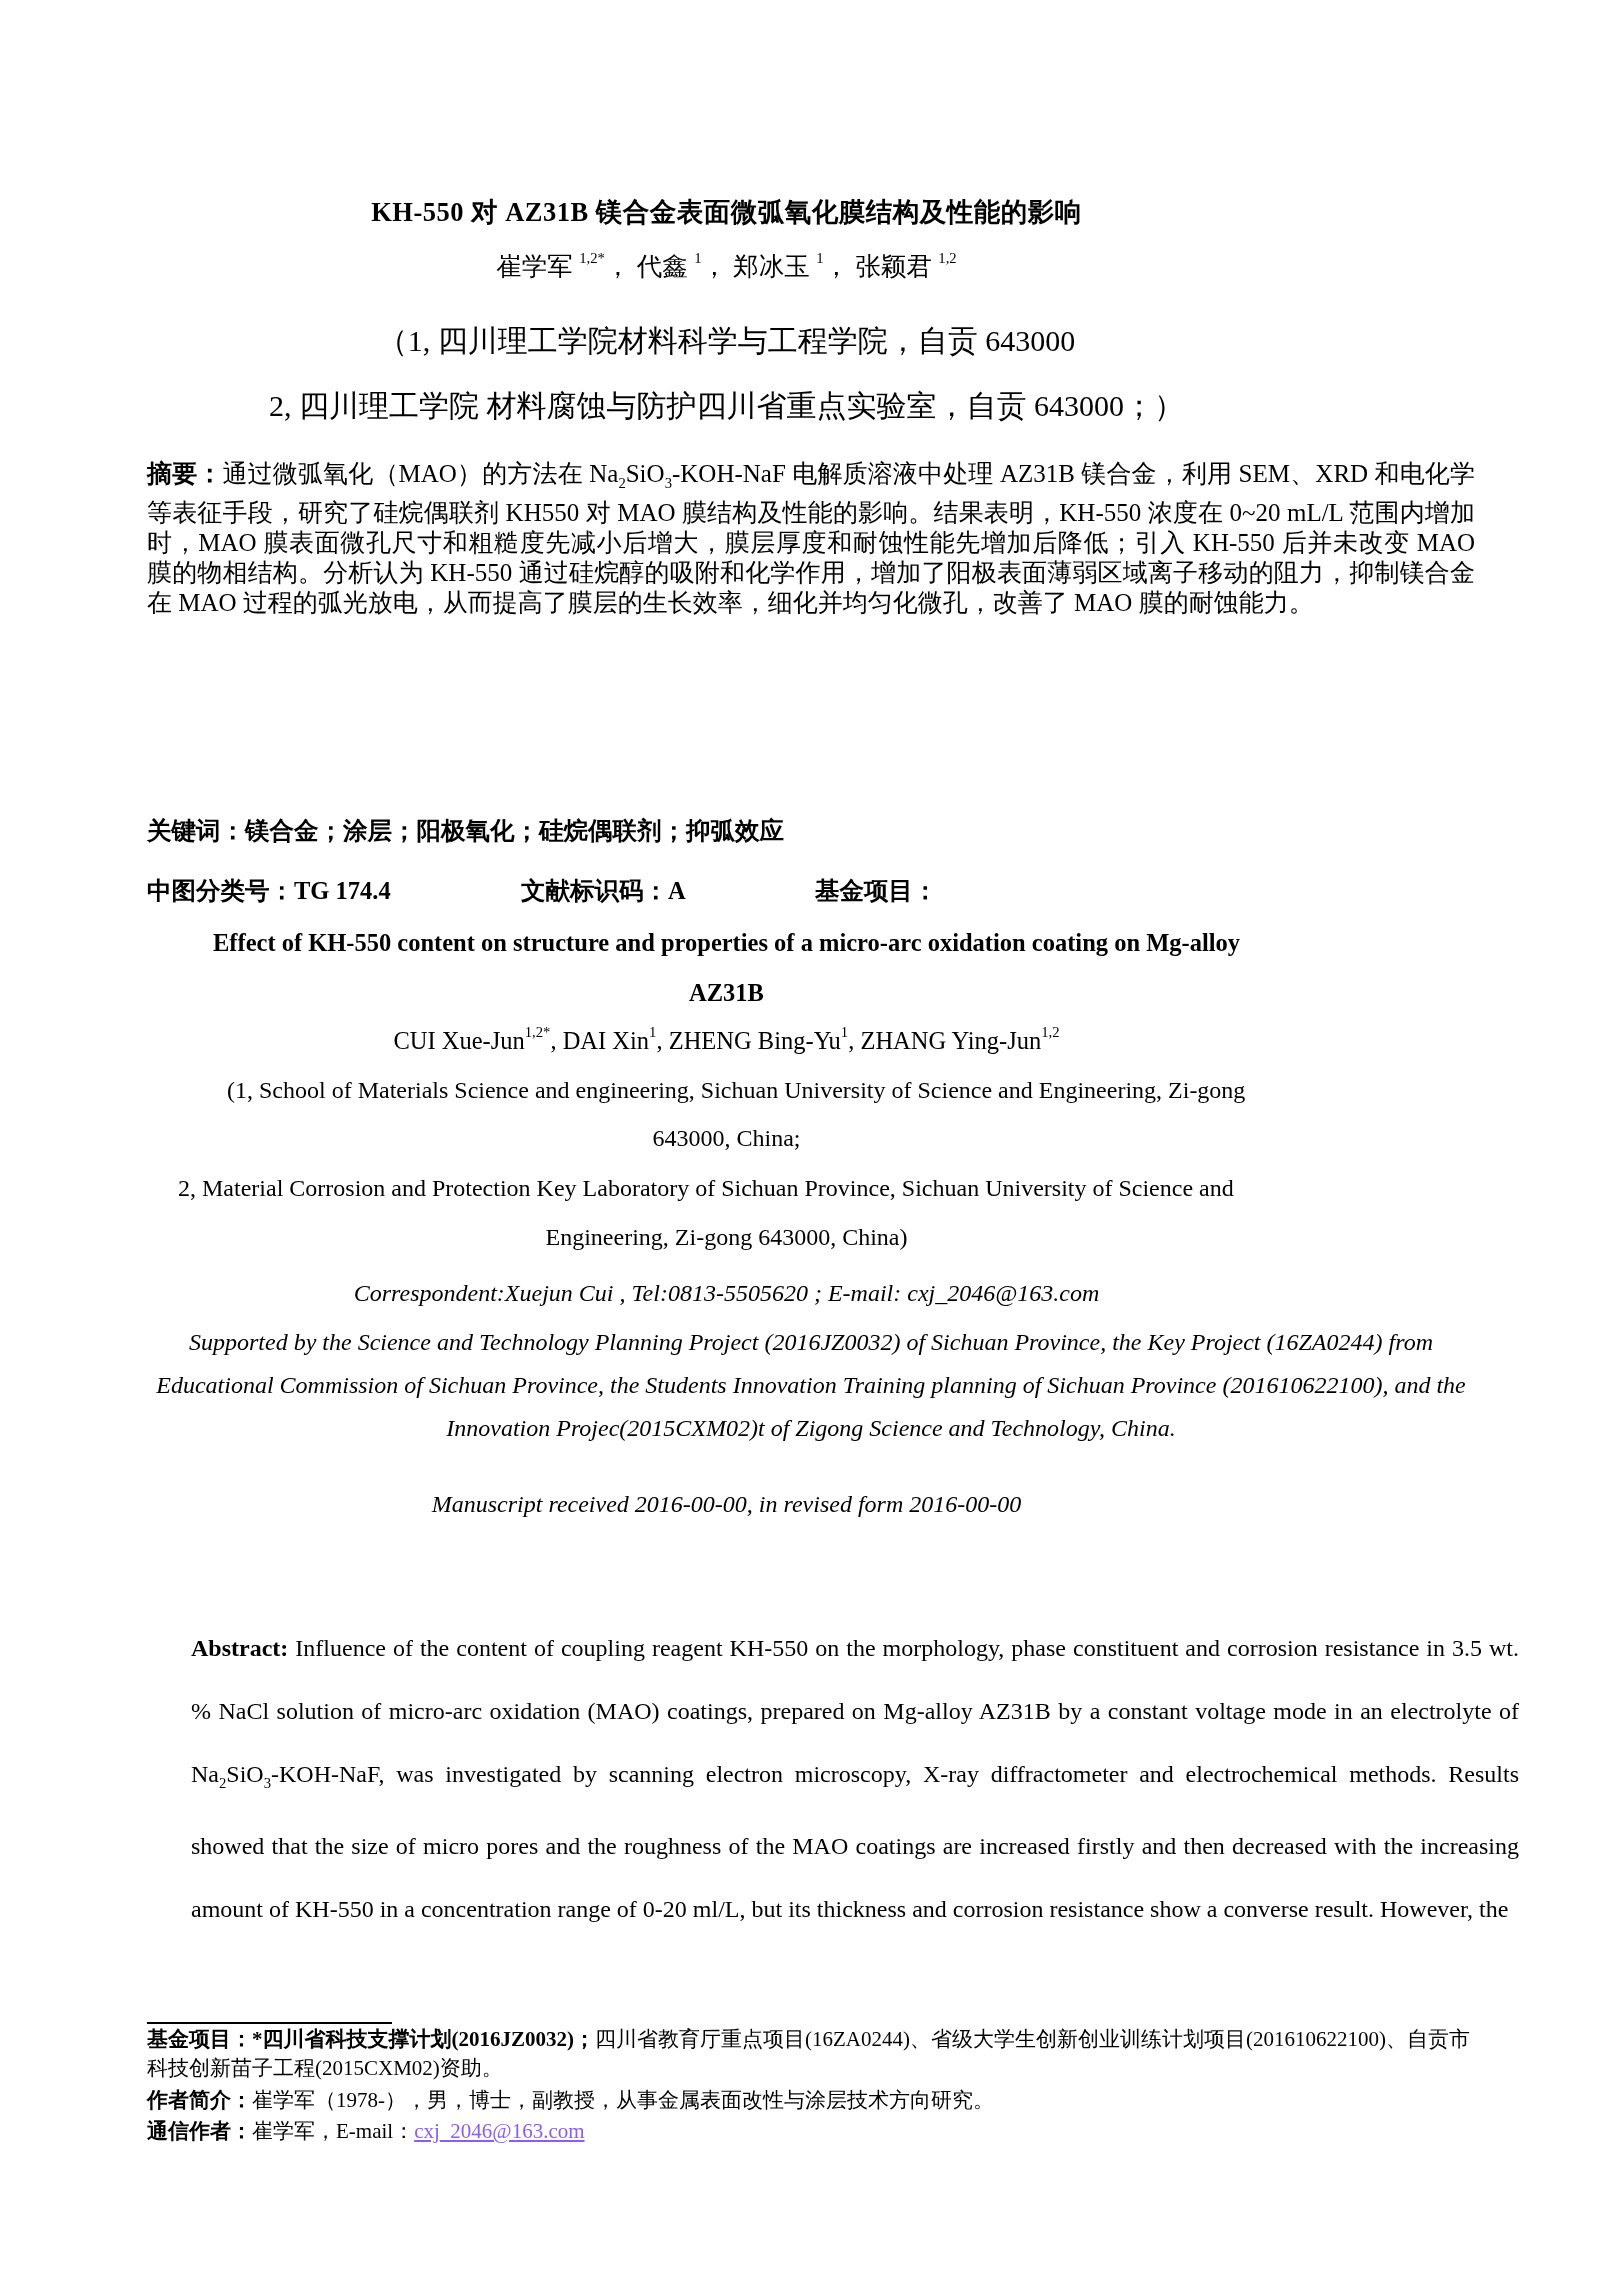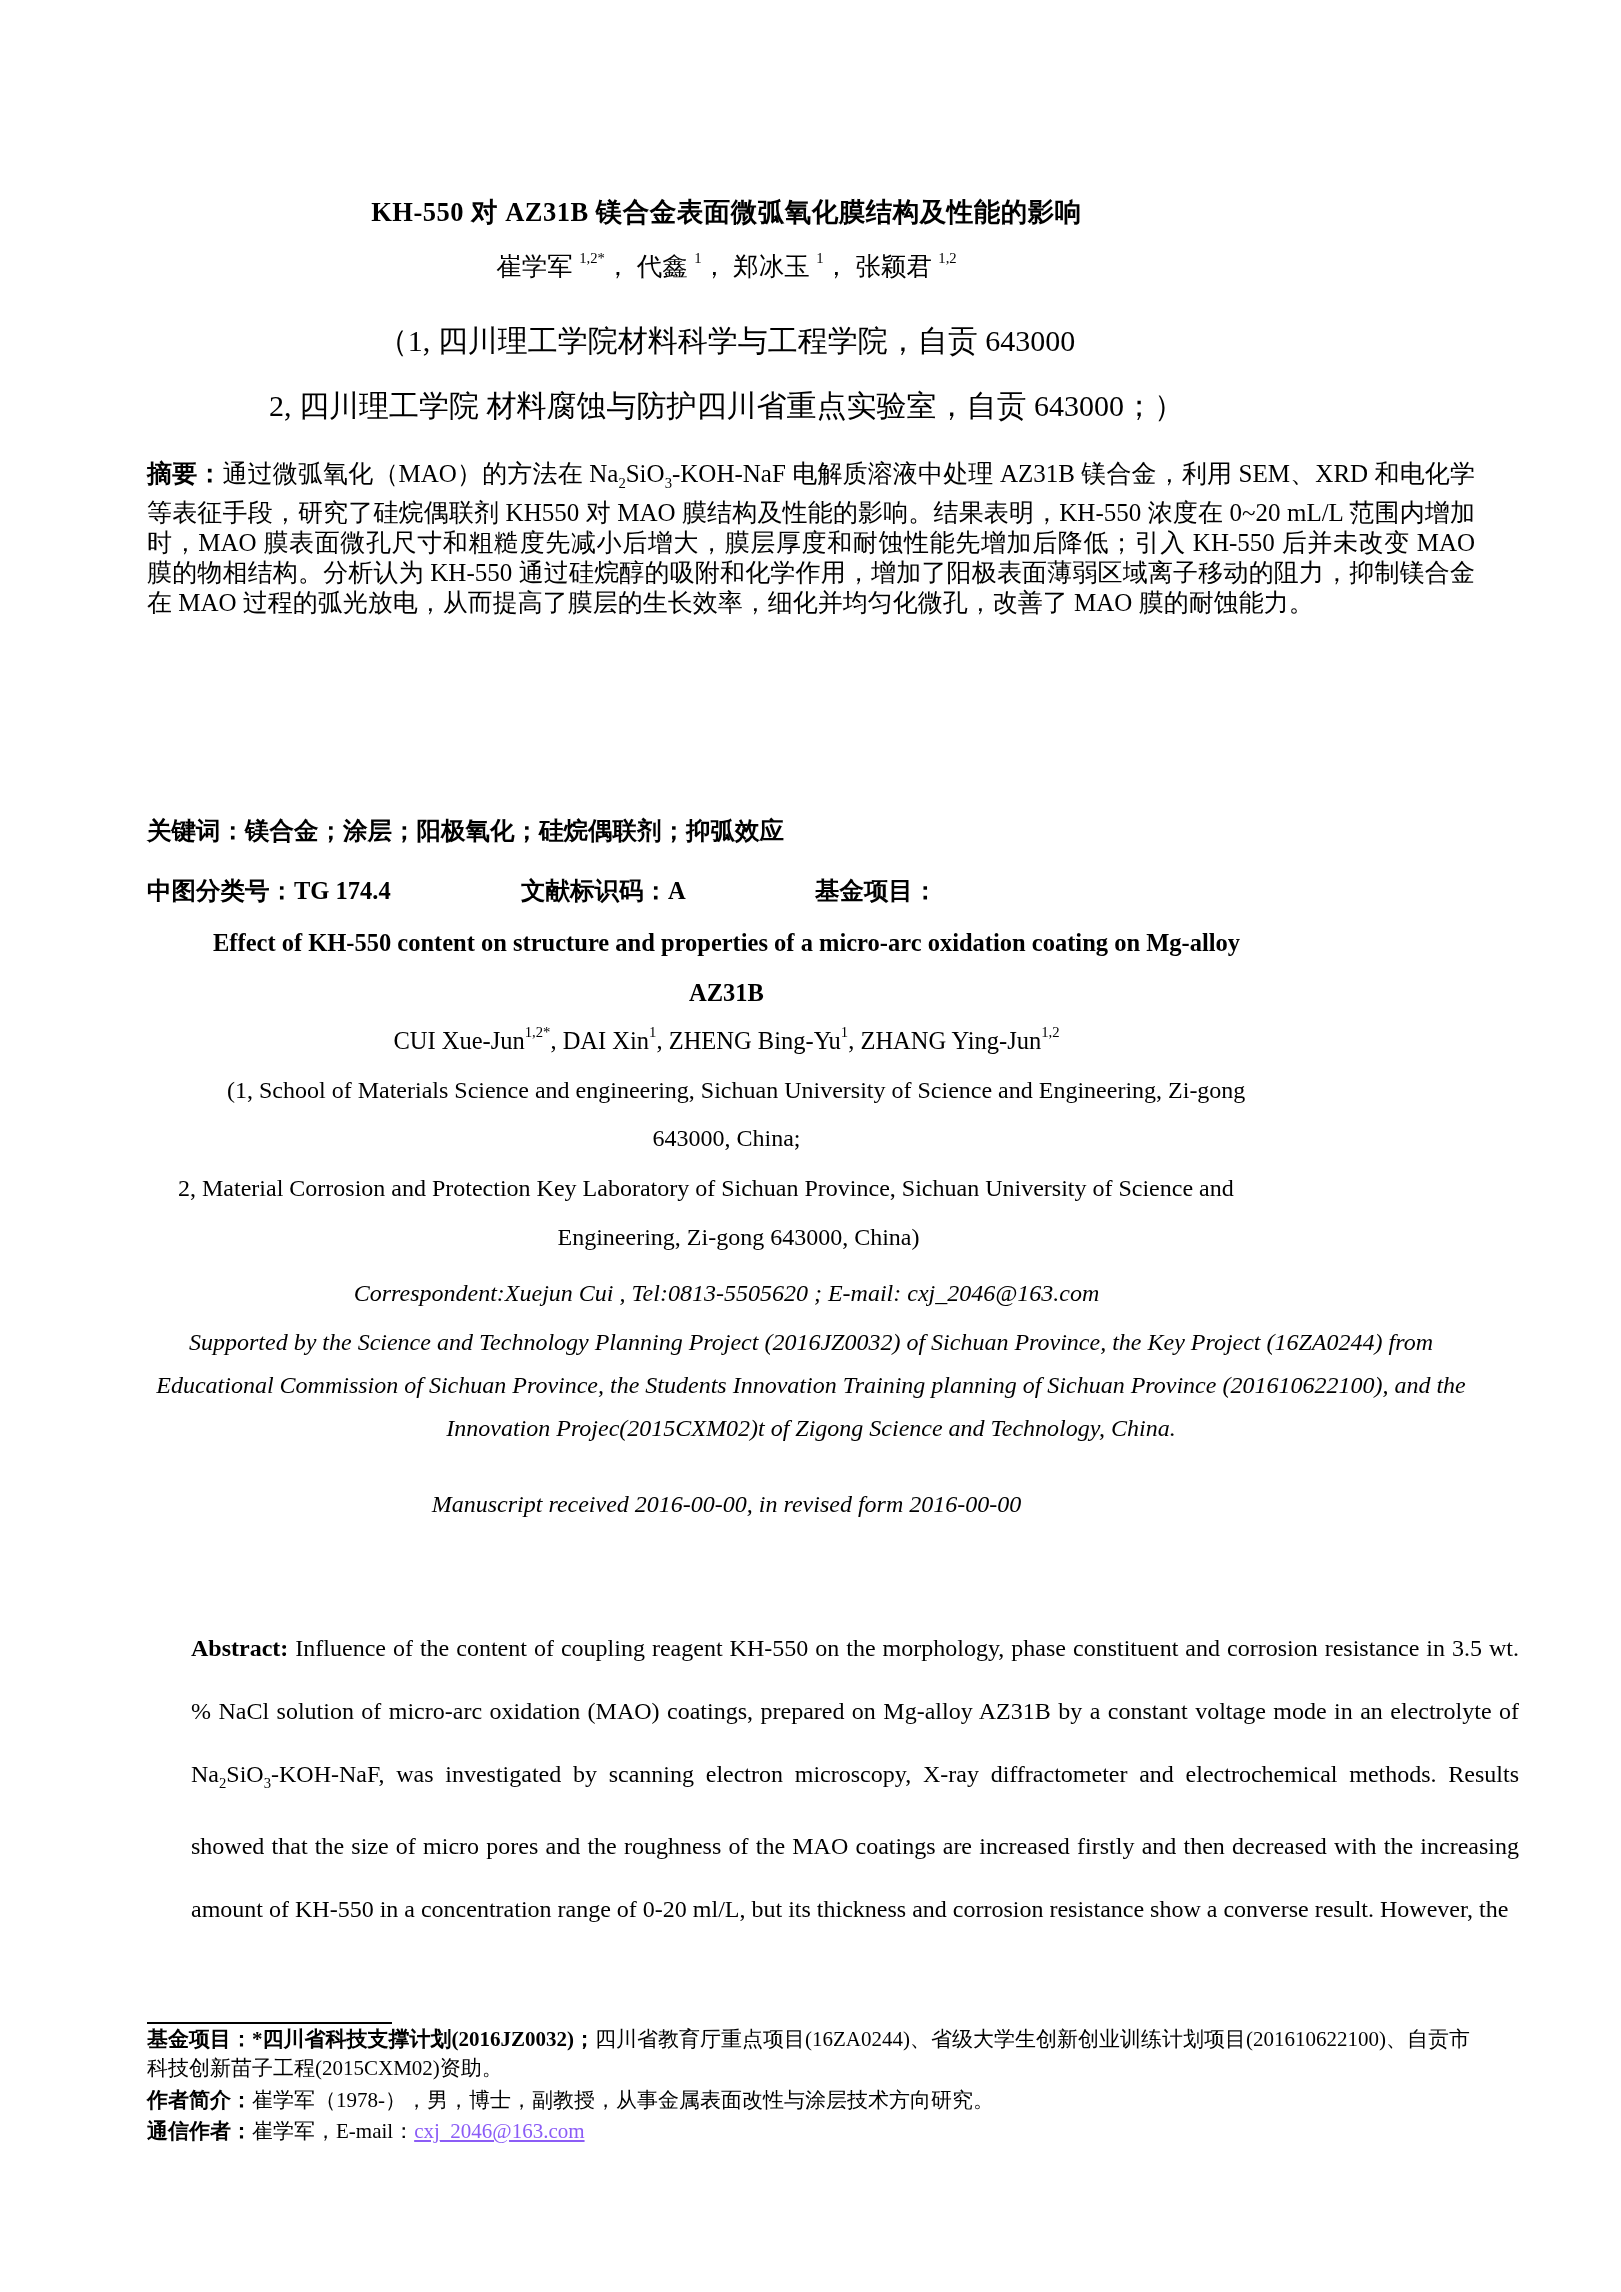--- a/index.html
+++ b/index.html
@@ -18,21 +18,21 @@
   .keywords { top: 814px; left: 147px; font-size: 24.5px; font-weight: bold; }
   .classline { top: 874px; left: 147px; font-size: 24.5px; font-weight: bold; width: 1333px; }
   .classline span.item { display: inline-block; }
   .title-en { top: 929px; font-size: 24.5px; font-weight: bold; }
   .title-en2 { top: 979px; font-size: 24.5px; font-weight: bold; }
   .authors-en { top: 1027px; font-size: 24.5px; }
   .aff-en { font-size: 24px; }
   .aff-en1 { top: 1077px; }
   .aff-en1b { top: 1125px; }
   .aff-en2 { top: 1175px; }
-  .aff-en2b { top: 1224px; padding-left: 12px; }
+  .aff-en2b { top: 1224px; }
   .ital { font-style: italic; font-size: 24px; }
   .corr { top: 1280px; }
   .support { left: 147px; width: 1328px; top: 1321px; text-align: center; line-height: 43px; }
   .manuscript { top: 1491px; }
   .abstract-en { top: 1617px; left: 147px; width: 1328px; font-size: 24px; line-height: 63px; text-align: justify; margin-left: 44px; }
   .rule { top: 2022px; left: 147px; width: 245px; height: 0; border-top: 2.9px solid #000; }
   .foot { left: 147px; width: 1333px; font-size: 21px; line-height: 29px; }
   .foot1 { top: 2025px; }
   .foot3 { top: 2086px; }
   .foot4 { top: 2117px; }

